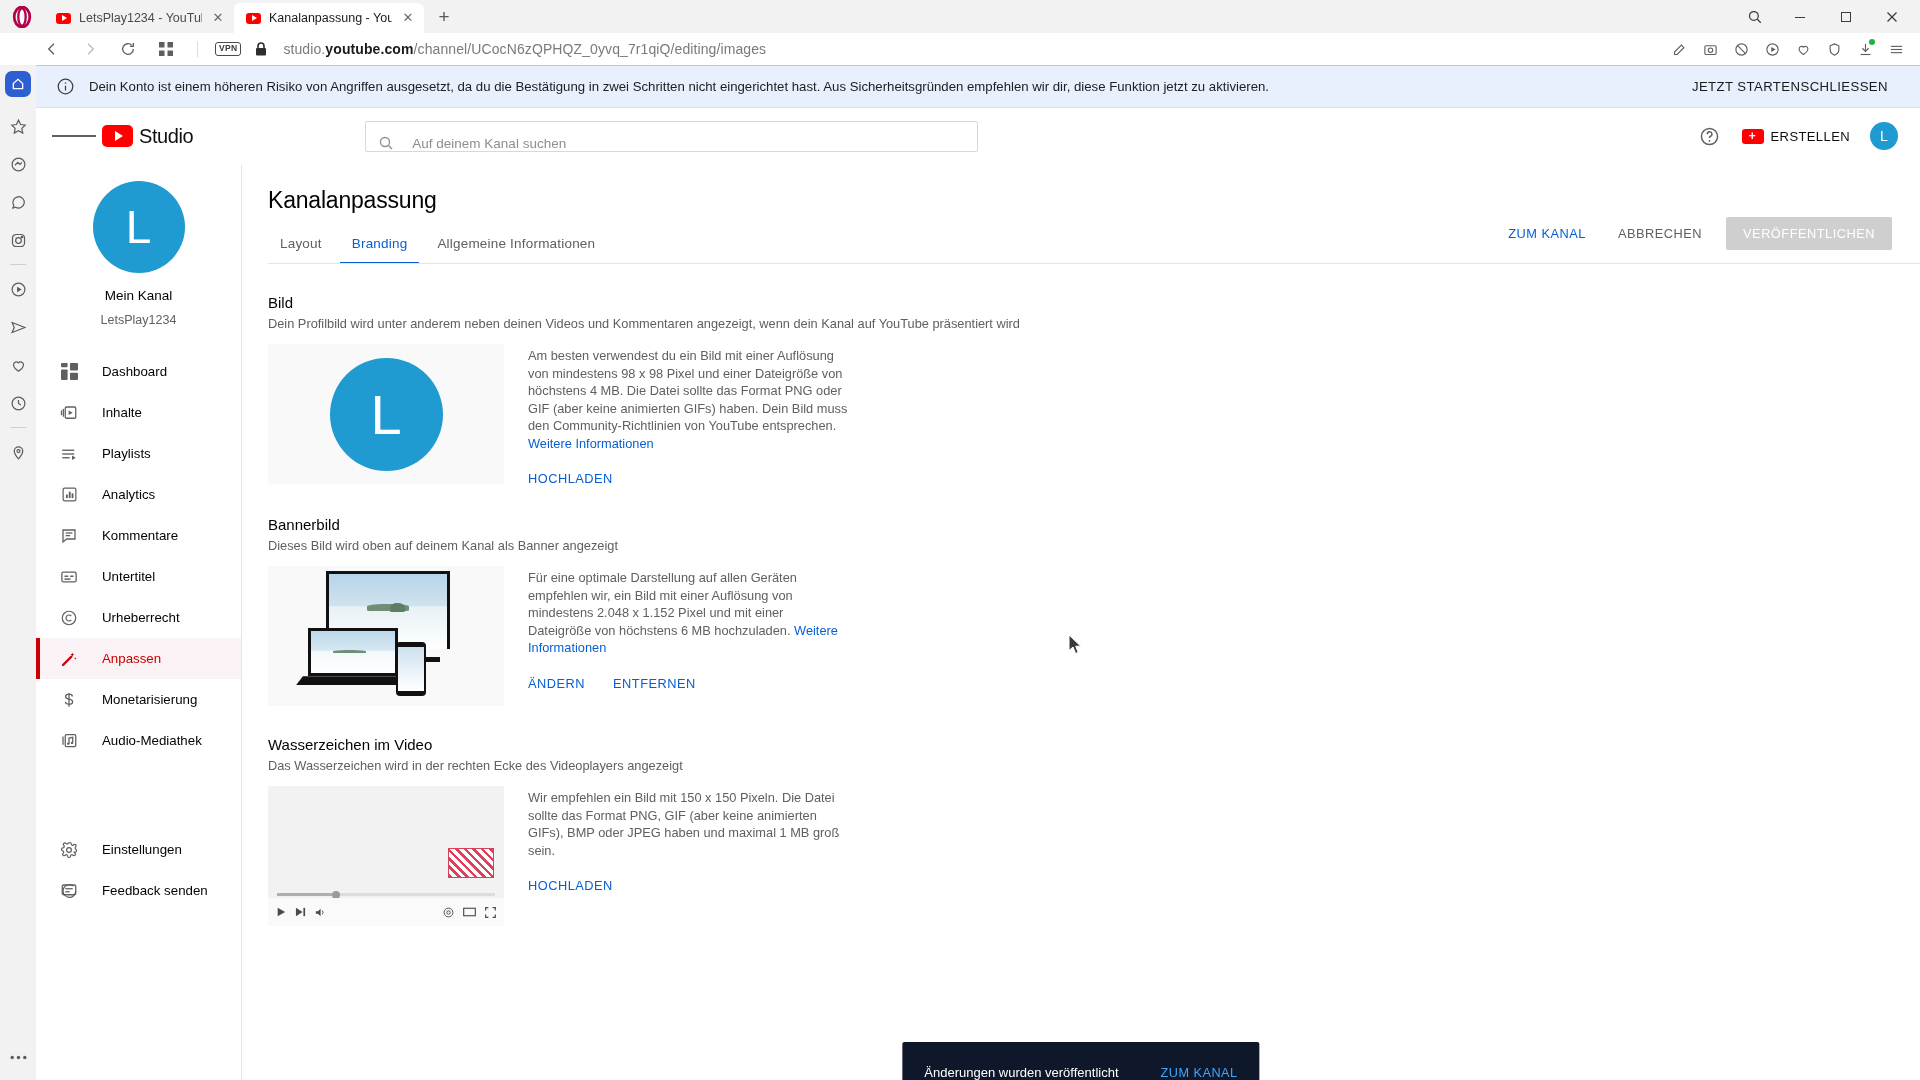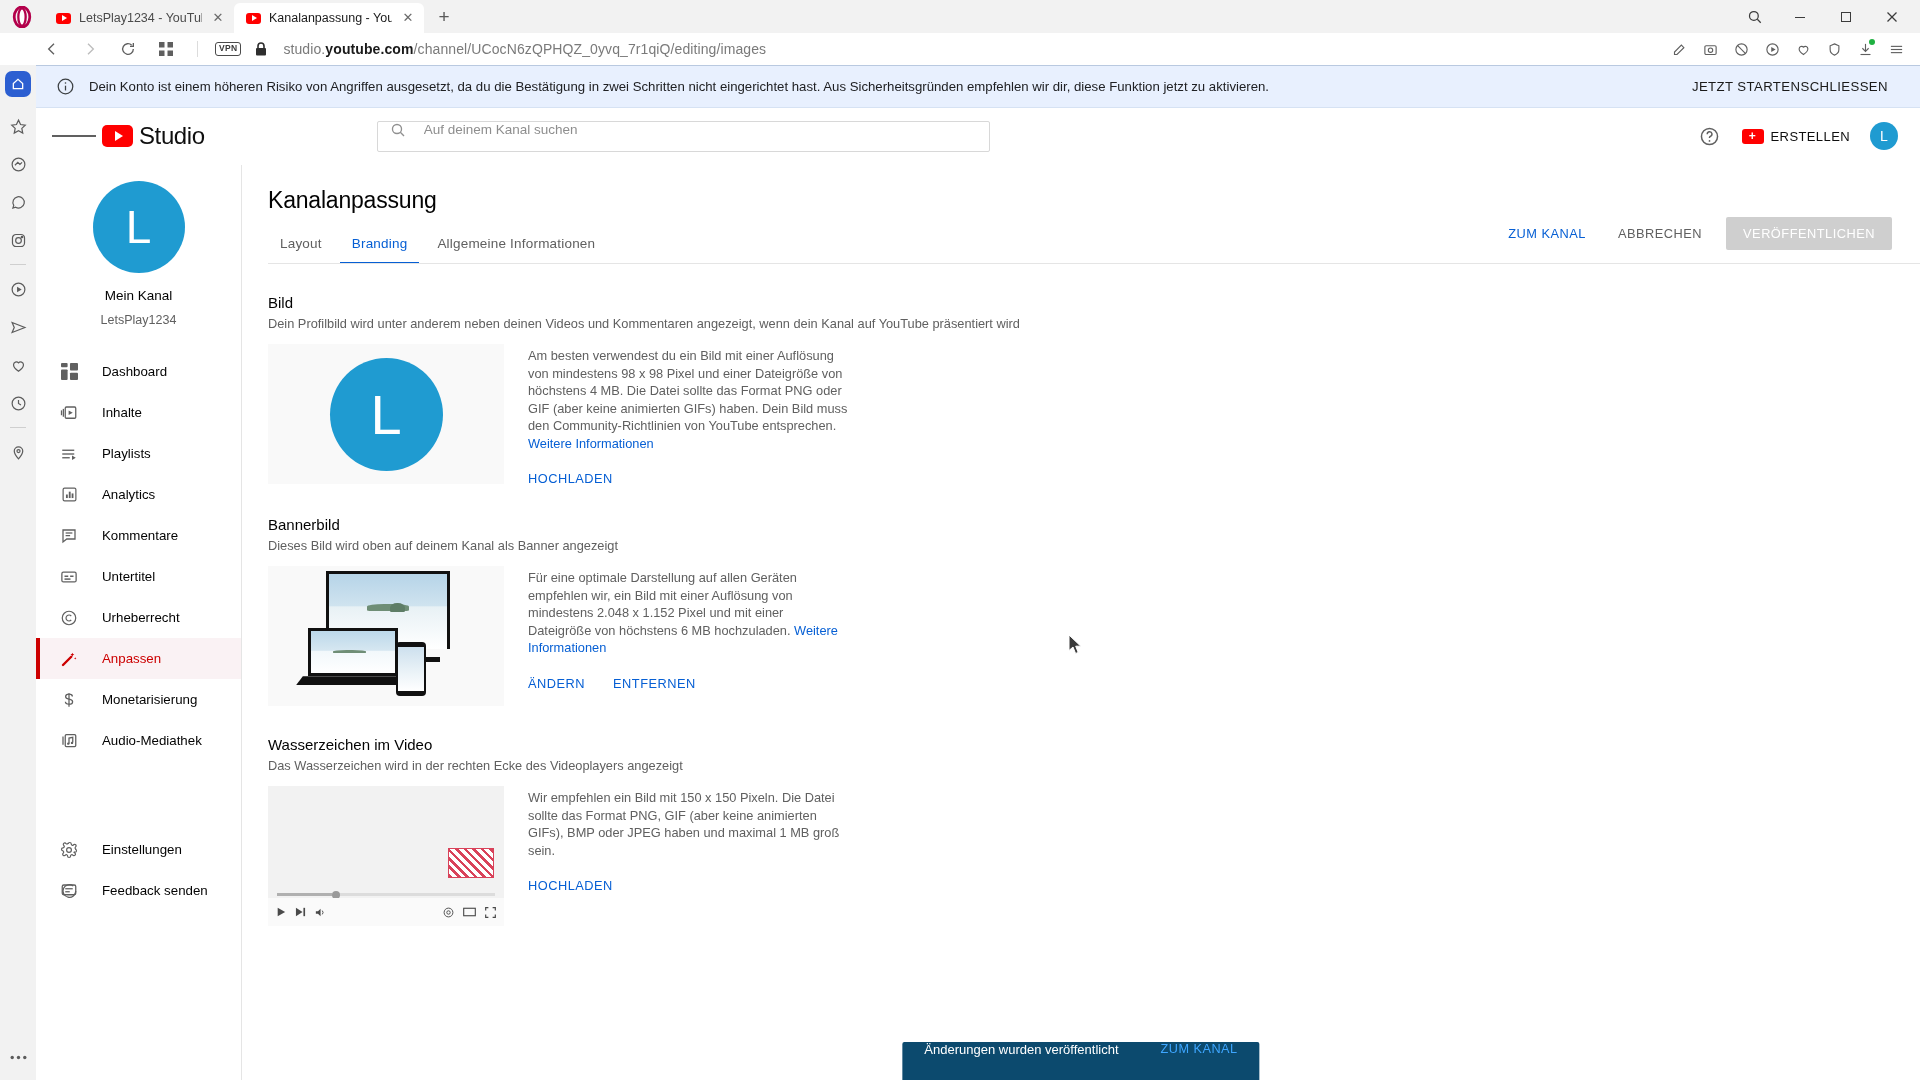--- a/index.html
+++ b/index.html
@@ -119,25 +119,25 @@
   .hamburger div { width:17px;height:2px;background:#606060;margin:2.2px 0; }
   .studio-logo { display:flex; align-items:center; gap:6px; margin-left:6px; }
   .yt-mark {
     width:31px;height:22px;background:#ff0000;border-radius:5px;
     display:flex;align-items:center;justify-content:center;
   }
   .yt-mark::after {
     content:"";width:0;height:0;border-style:solid;border-width:5px 0 5px 8px;
     border-color:transparent transparent transparent #fff; margin-left:2px;
   }
-  .studio-word { font-size:24px; font-weight:400; letter-spacing:-.4px; color:#0f0f0f;
+  .studio-word { font-size:20px; font-weight:400; letter-spacing:-.4px; color:#0f0f0f;
     font-family:"Liberation Sans", sans-serif; }
   .searchwrap {
     margin-left:172px; width:613px; height:31px;
-    border:1px solid #d8d8d8; border-radius:2px; display:flex; align-items:flex-start;
+    border:1px solid #d8d8d8; border-radius:2px; display:flex; align-items:flex-end;
     padding:0 12px; gap:18px; background:#fff;
   }
   .search-ico { color:#909090; display:flex; align-items:center; }
   .searchwrap input {
     border:none; outline:none; font-size:13.5px; color:#606060; flex:1;
     font-family:"Liberation Sans", sans-serif; background:transparent;
   }
   .searchwrap input::placeholder { color:#8e8e8e; }
   .hdr-right { margin-left:auto; display:flex; align-items:center; gap:20px; }
   .help-ico { color:#606060; width:24px;height:24px; display:flex;align-items:center;justify-content:center; }
@@ -250,21 +250,21 @@
     display:flex; align-items:center; padding:0 8px; gap:9px; }
   .wm-prog { position:absolute; left:9px; right:9px; bottom:30px; height:3px; background:#dcdcdc; }
   .wm-prog i { position:absolute; left:0; top:0; height:100%; width:25%; background:#b0b0b0; }
   .wm-prog u { position:absolute; left:25%; top:-2.5px; width:8px;height:8px;border-radius:50%;background:#9a9a9a; }
   .wm-ico { color:#4a4a4a; display:flex; align-items:center; }
   .wm-spacer { flex:1; }
 
   
   .toast {
     position:absolute; left:50%; transform:translateX(-50%); bottom:0;
-    background:#0c4a6e; color:#fff; height:38px; display:flex; align-items:flex-start;
+    background:#0f172a; color:#fff; height:38px; display:flex; align-items:flex-end;
     padding:0 22px; gap:42px; border-radius:2px 2px 0 0; white-space:nowrap;
   }
   .toast-text { font-size:13px; }
   .toast-link { font-size:12.7px; color:#3ea6ff; font-weight:500; letter-spacing:.5px; }
 
   
   .cursor { position:absolute; left:1033px; top:570px; z-index:40; pointer-events:none; }
 </style>
 </head>
 <body>

